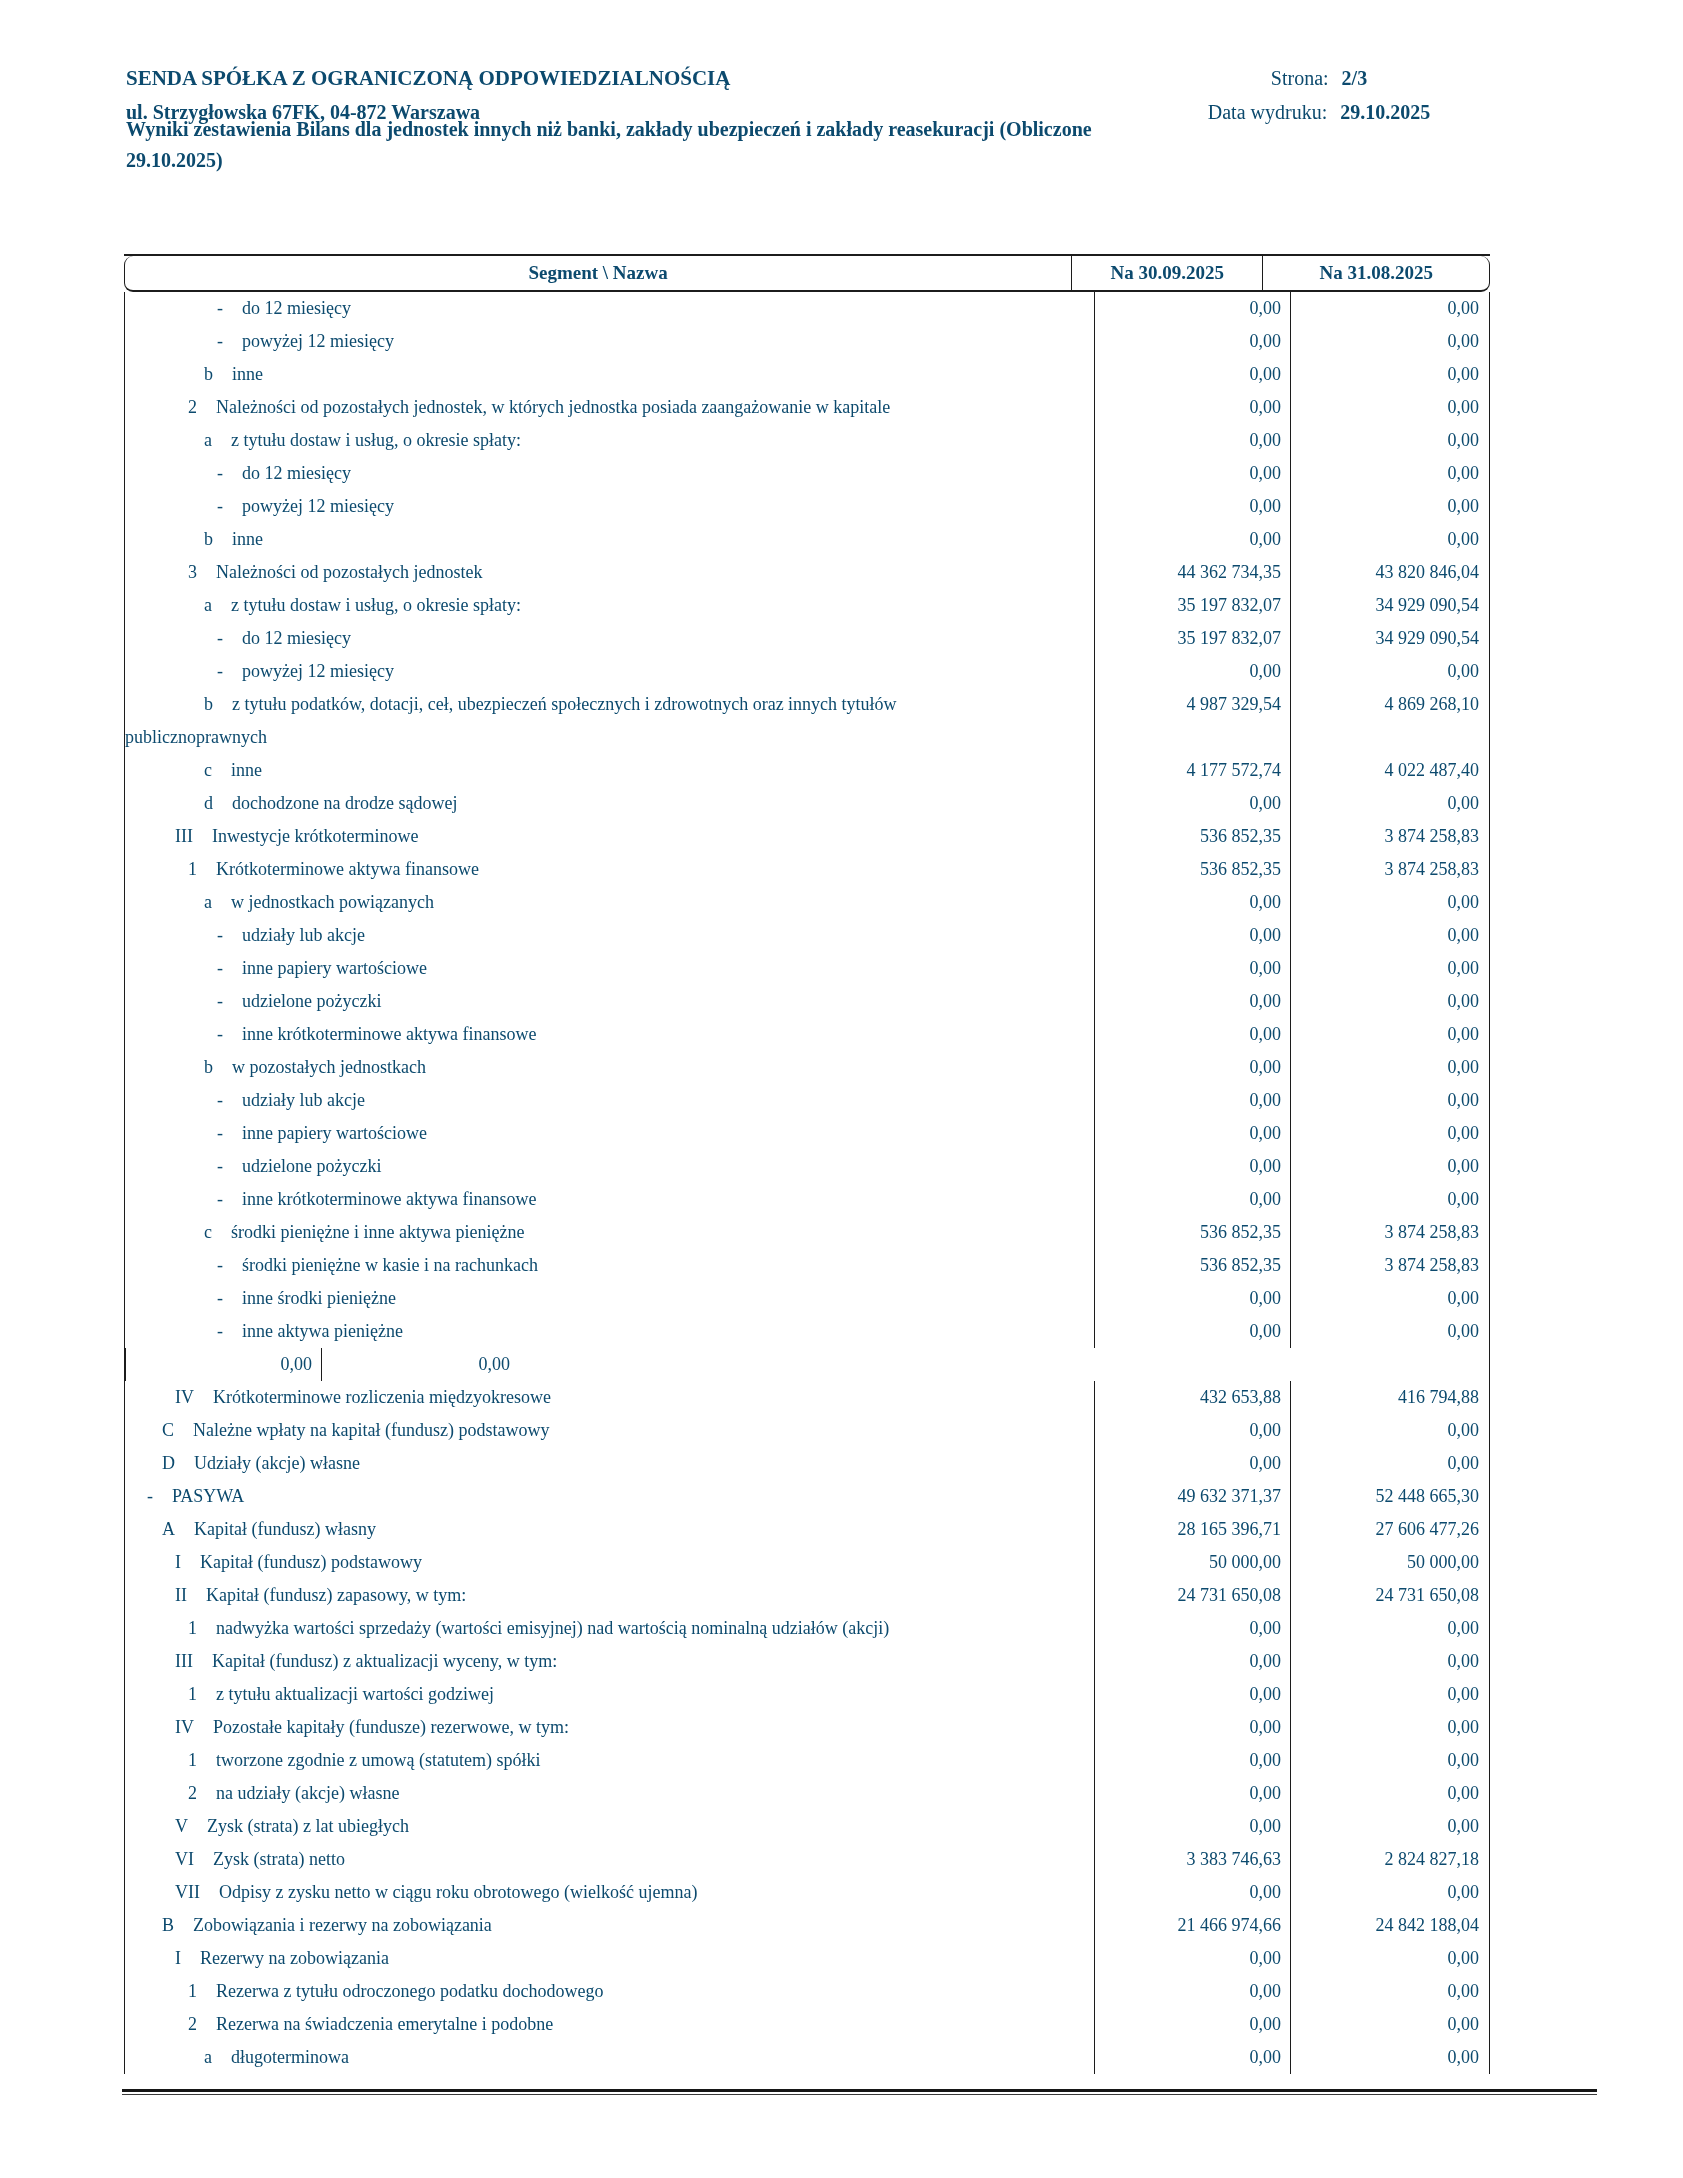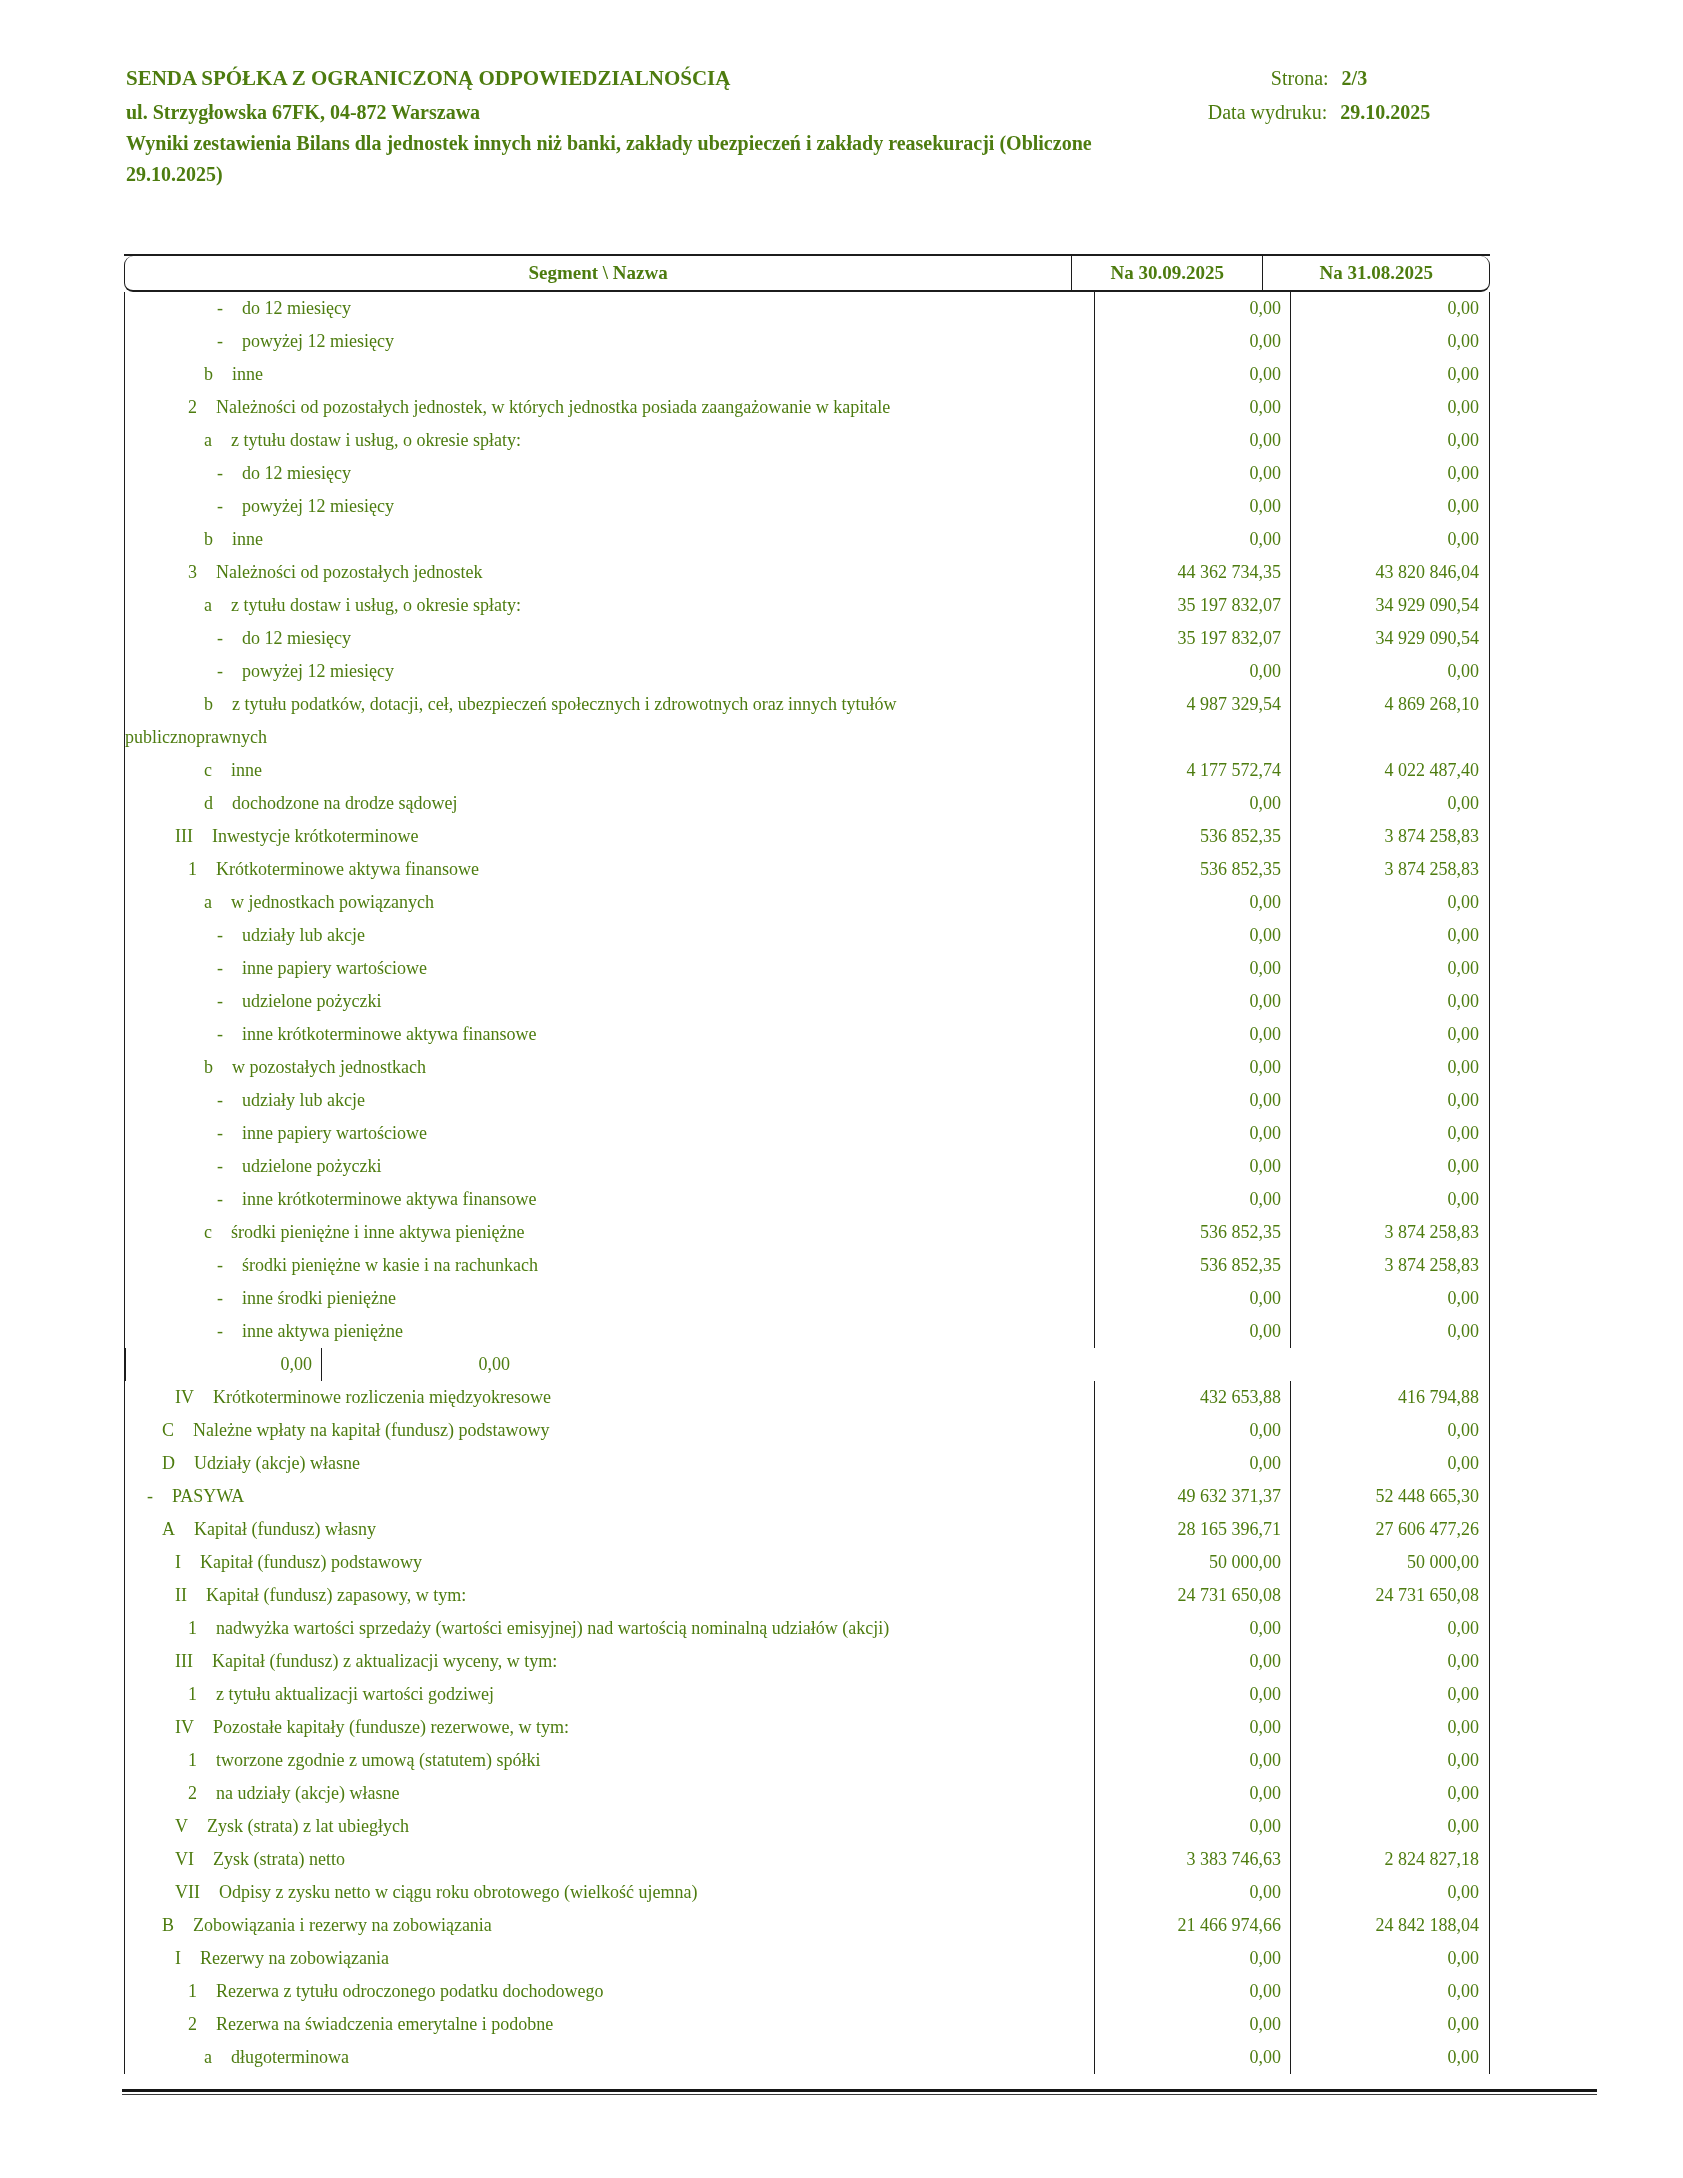--- a/index.html
+++ b/index.html
@@ -1,32 +1,32 @@
 <!DOCTYPE html>
 <html lang="pl"><head>
 <meta charset="utf-8">
 <style>
   html,body{margin:0;padding:0;background:#ffffff;}
   .page{
     position:relative;
     width:1683px;height:2178px;
     background:#ffffff;
     font-family:"Liberation Serif","DejaVu Serif",serif;
-    color:#4d7c0f;
+    color:#0c4a6e;
     overflow:hidden;
   }
   
   .hdr-left{position:absolute;left:126px;top:61px;}
   .company{font-size:21px;font-weight:bold;line-height:34px;white-space:nowrap;}
   .address{font-size:20px;font-weight:bold;line-height:34px;white-space:nowrap;}
   .hdr-right{position:absolute;left:1089px;top:61px;width:460px;text-align:center;}
   .hdr-right .line{font-size:20px;line-height:34px;white-space:nowrap;}
   .hdr-right .val{font-weight:bold;margin-left:8px;}
   .title{
-    position:absolute;left:126px;top:128px;width:1376px;
+    position:absolute;left:126px;top:114px;width:1376px;
     font-size:20px;font-weight:bold;line-height:31px;
   }
   
   .tbl{
     position:absolute;left:124px;top:254px;width:1366px;
     border-top:2.5px solid #1c1c1c;
     box-sizing:border-box;
     font-size:18px;
   }
   .thead{

